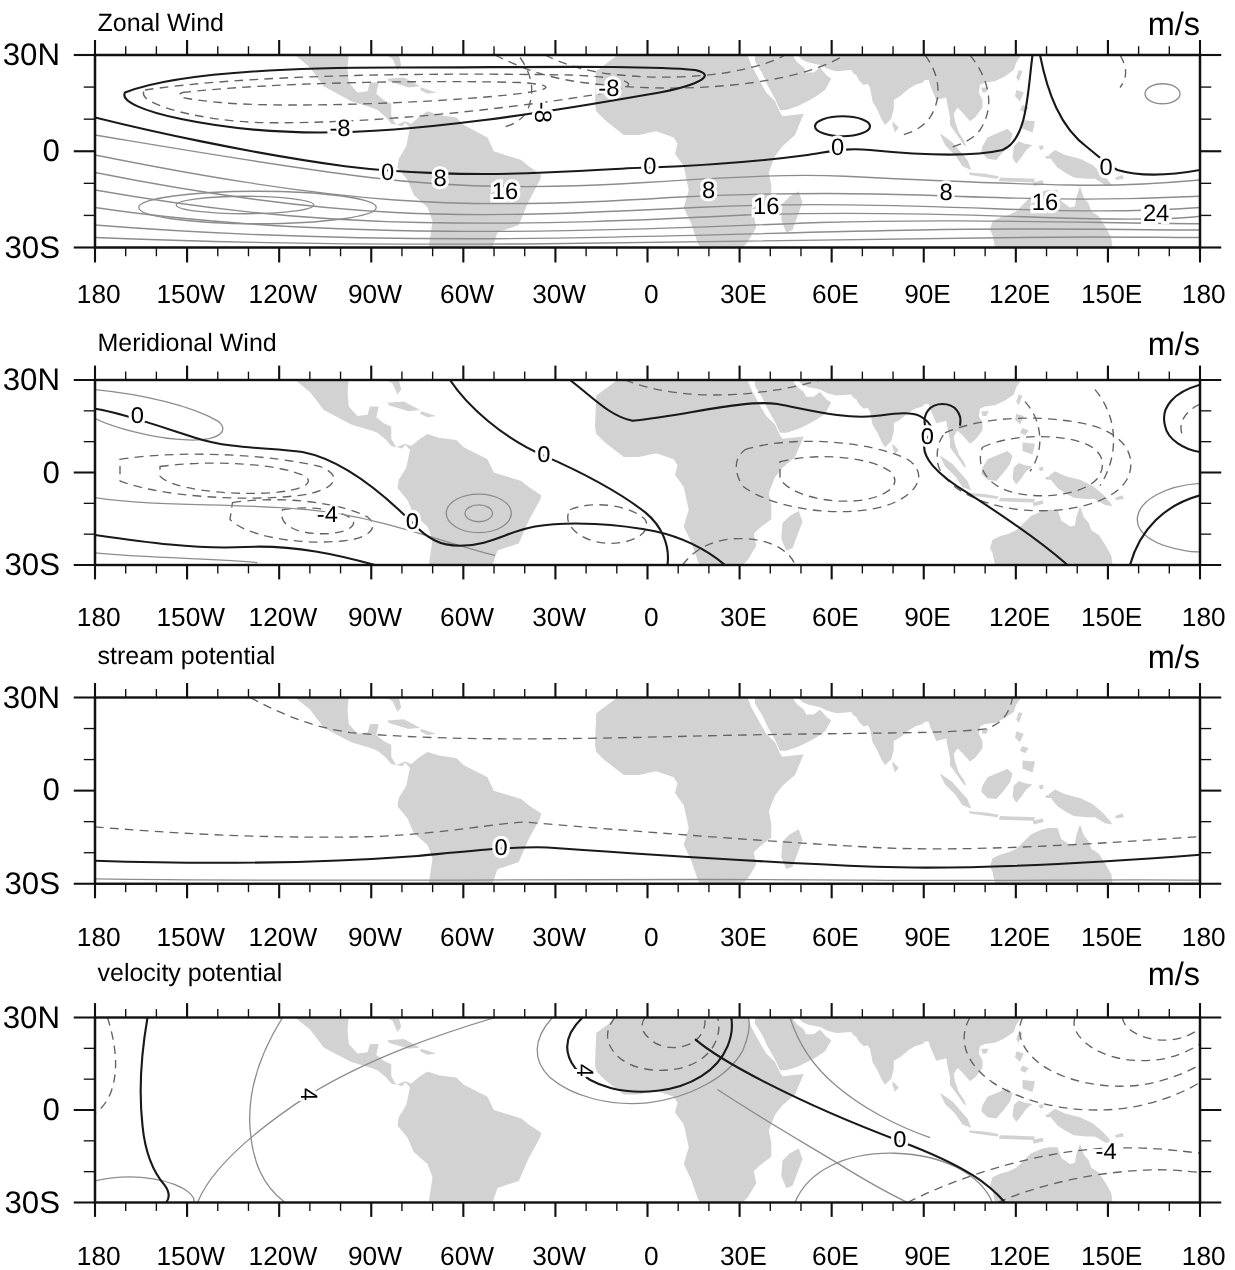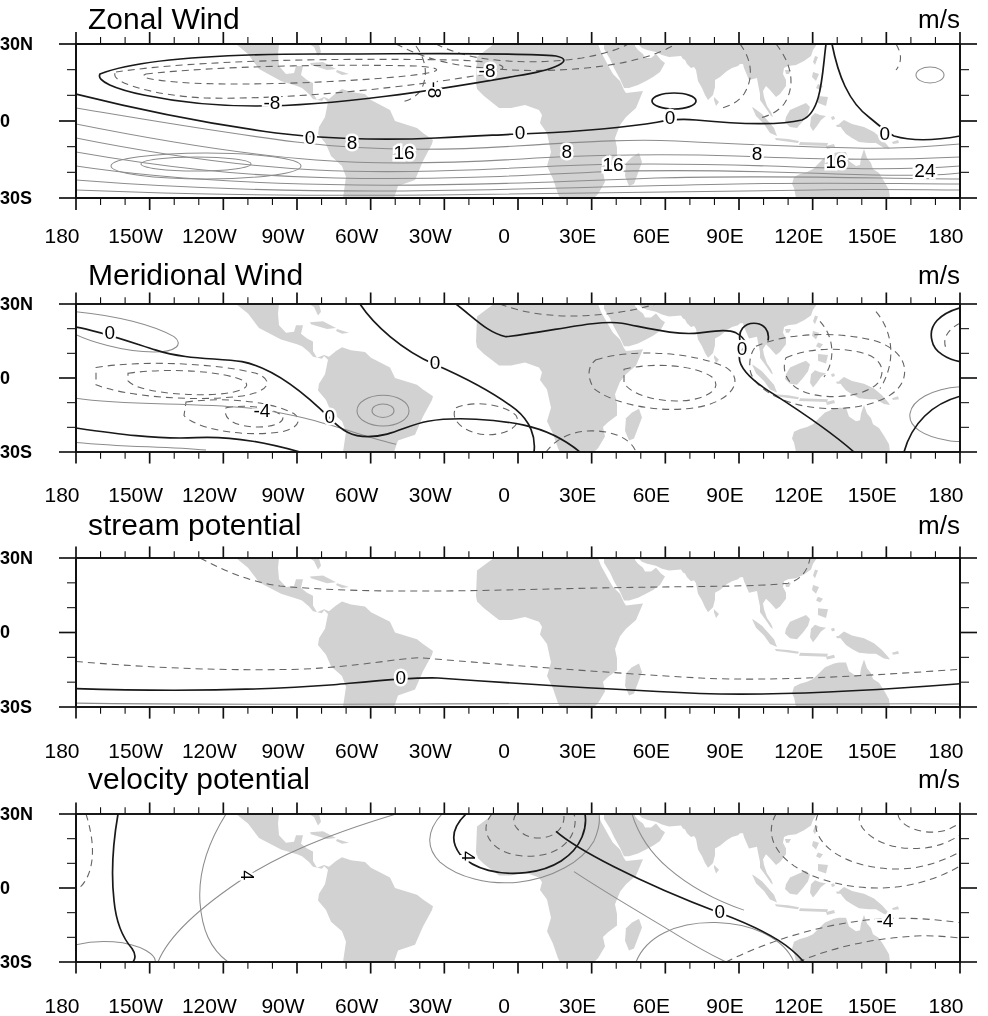--- a/index.html
+++ b/index.html
@@ -1,20 +1,20 @@
 <!DOCTYPE html>
 <html><head>
 <meta charset="utf-8">
 <style>
   html,body{margin:0;padding:0;background:#fff;}
   body{width:988px;height:1016px;position:relative;font-family:"Liberation Sans",sans-serif;color:#000;overflow:hidden;}
-  .panel-title{position:absolute;left:88px;font-size:30px;line-height:30px;white-space:nowrap;}
+  .panel-title{position:absolute;left:78px;font-size:20px;line-height:30px;white-space:nowrap;}
   .panel-units{position:absolute;right:28px;font-size:26px;line-height:30px;text-align:right;}
-  .ylab{position:absolute;left:0;width:48px;font-size:18px;line-height:22px;font-weight:bold;}
-  .xrow{position:absolute;left:62px;width:884px;height:24px;text-decoration:underline;}
+  .ylab{position:absolute;left:0;width:48px;text-align:right;font-size:25px;line-height:22px;}
+  .xrow{position:absolute;left:79px;width:884px;height:24px;text-decoration:underline;}
   .xl{position:absolute;top:0;width:90px;text-align:center;font-size:21px;line-height:22px;}
   svg.plot{position:absolute;left:76px;width:884px;overflow:visible;}
   .land{fill:#d2d2d2;stroke:none;}
   .frame{fill:none;stroke:#111;stroke-width:2;}
   .czero path,.czero ellipse{fill:none;stroke:#191919;stroke-width:1.7;}
   .cpos path,.cpos ellipse{fill:none;stroke:#8c8c8c;stroke-width:1.05;}
   .cneg path,.cneg ellipse{fill:none;stroke:#636363;stroke-width:1.1;stroke-dasharray:7 5;}
   .clabels text{font-family:"Liberation Sans",sans-serif;font-size:19px;fill:#000;stroke:#fff;stroke-width:5px;paint-order:stroke;text-anchor:middle;dominant-baseline:middle;}
   .ticks line{stroke:#111;}
   #defs{position:absolute;width:0;height:0;}

